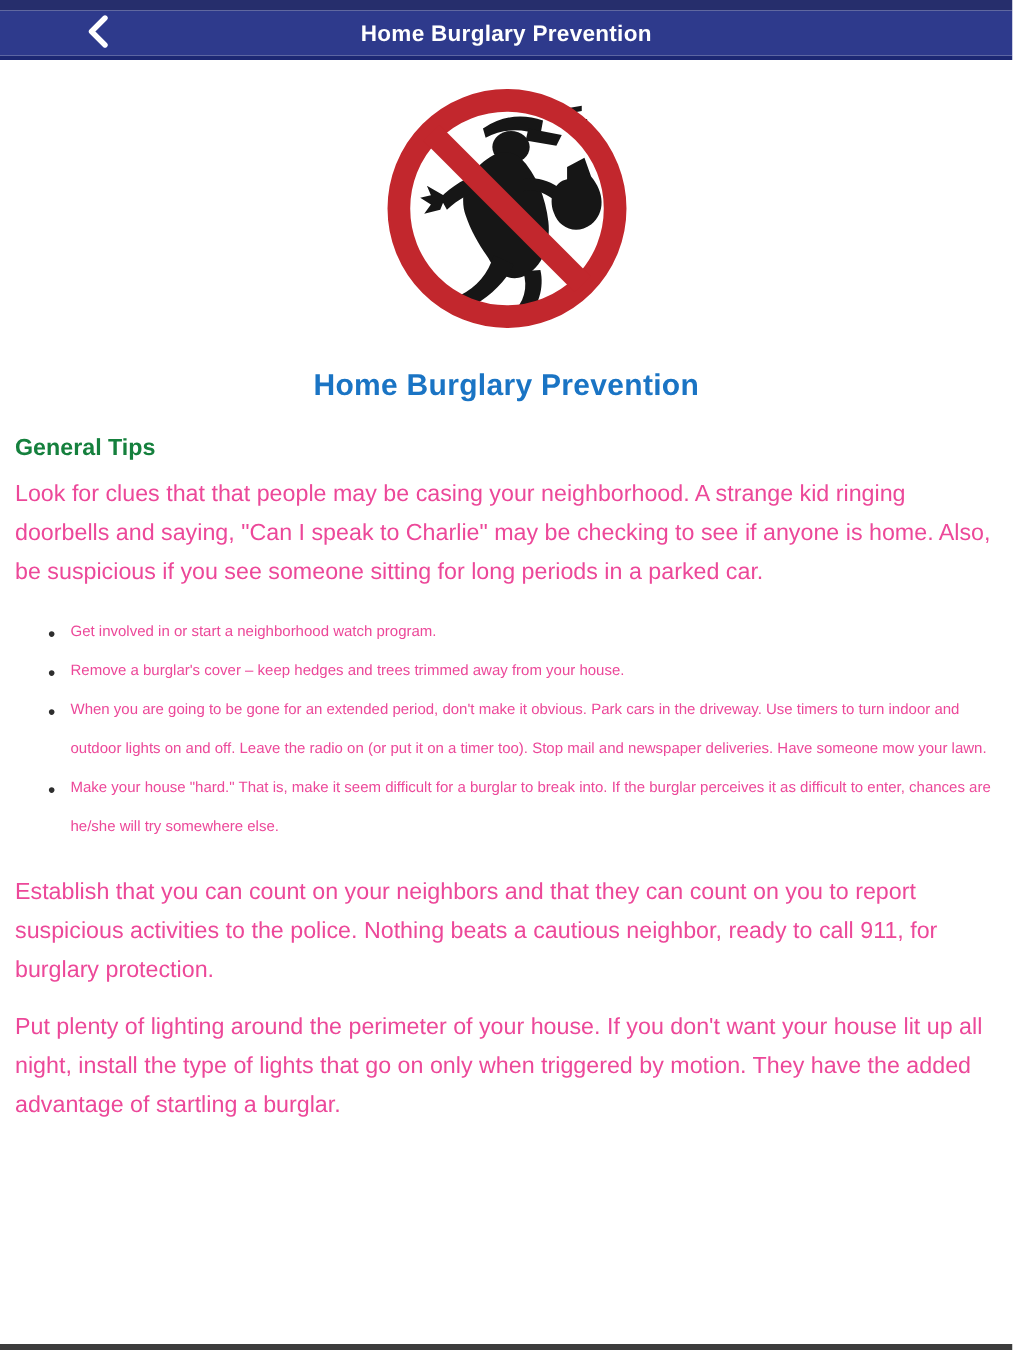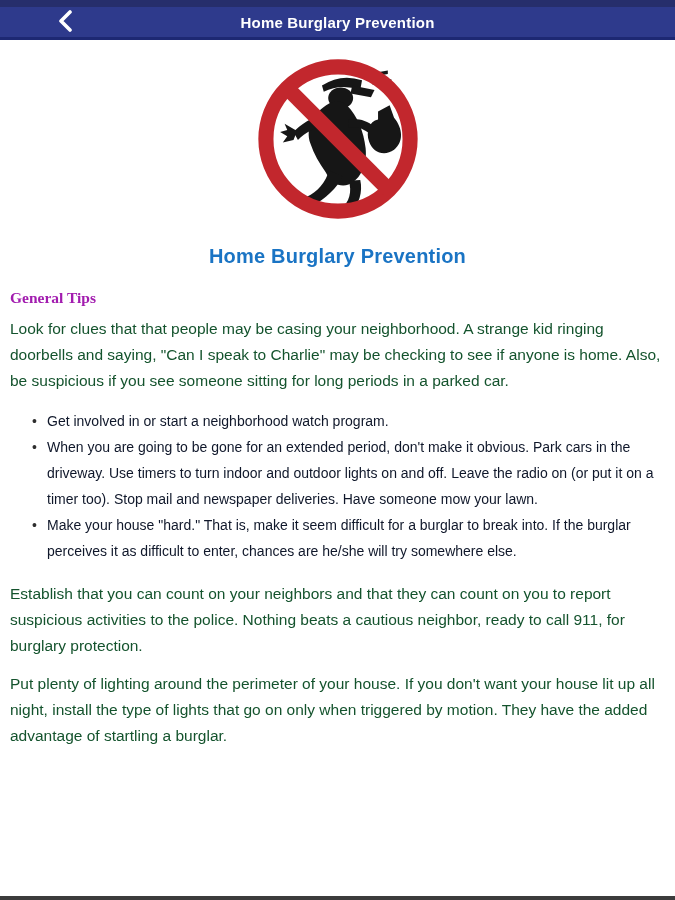--- a/index.html
+++ b/index.html
@@ -29,34 +29,33 @@
   }
   
   .hero-icon-wrap { display:flex; justify-content:center; padding-top:10px; }
   .page-title {
     text-align:center; color:#1a74c4; font-size:20px; font-weight:bold;
     margin-top:13px; margin-bottom:21px; letter-spacing:.2px;
   }
   
   .article { padding:0 10px; }
   .section-heading {
-    font-size:15.5px; font-weight:bold; color:#a21caf;
+    font-size:15.5px; font-weight:bold; color:#15803d;
     margin:0 0 9px 0;
-    font-family:Liberation Serif, serif;
   }
   .section-heading.spaced { margin-top:21px; }
   .article p {
-    font-size:15.5px; line-height:26px; color:#14532d;
+    font-size:15.5px; line-height:26px; color:#ec4899;
     margin:0 0 12px 0;
   }
   ul.tips-list {
     list-style:none; padding-left:37px; margin:14px 0 17px 0;
   }
   ul.tips-list li {
-    position:relative; font-size:14px; line-height:26px; color:#0f172a;
+    position:relative; font-size:10px; line-height:26px; color:#ec4899;
   }
   ul.tips-list li::before {
     content:"•"; position:absolute; left:-15px; top:0;
     font-size:14px; color:#2e2e2e;
   }
   
   .bottom-bar {
     position:absolute; left:0; bottom:0; width:675px; height:4px;
     background:#3c3c3c;
   }
@@ -116,20 +115,21 @@
   </div>
 
   <h1 class="page-title">Home Burglary Prevention</h1>
 
   <div class="article">
     <h2 class="section-heading">General Tips</h2>
     <p>Look for clues that that people may be casing your neighborhood. A strange kid ringing doorbells and saying, "Can I speak to Charlie" may be checking to see if anyone is home. Also, be suspicious if you see someone sitting for long periods in a parked car.</p>
 
     <ul class="tips-list">
       <li>Get involved in or start a neighborhood watch program.</li>
+      <li>Remove a burglar's cover – keep hedges and trees trimmed away from your house.</li>
       <li>When you are going to be gone for an extended period, don't make it obvious. Park cars in the driveway. Use timers to turn indoor and outdoor lights on and off. Leave the radio on (or put it on a timer too). Stop mail and newspaper deliveries. Have someone mow your lawn.</li>
       <li>Make your house "hard." That is, make it seem difficult for a burglar to break into. If the burglar perceives it as difficult to enter, chances are he/she will try somewhere else.</li>
     </ul>
 
     <p>Establish that you can count on your neighbors and that they can count on you to report suspicious activities to the police. Nothing beats a cautious neighbor, ready to call 911, for burglary protection.</p>
 
     <p>Put plenty of lighting around the perimeter of your house. If you don't want your house lit up all night, install the type of lights that go on only when triggered by motion. They have the added advantage of startling a burglar.</p>
   </div>
 </main>
 

